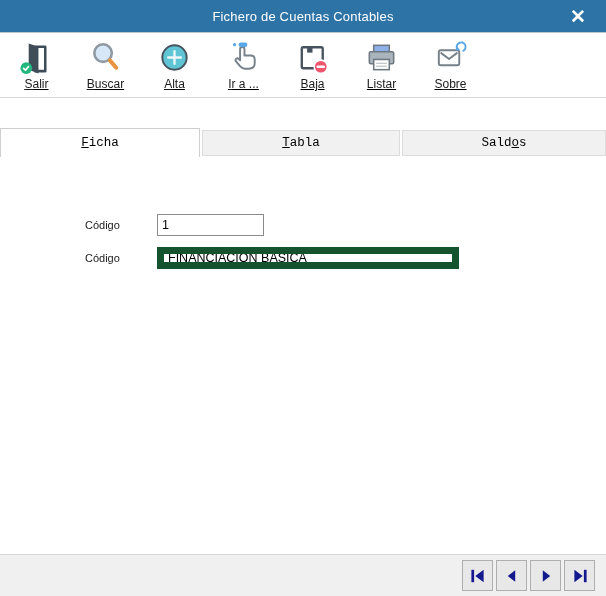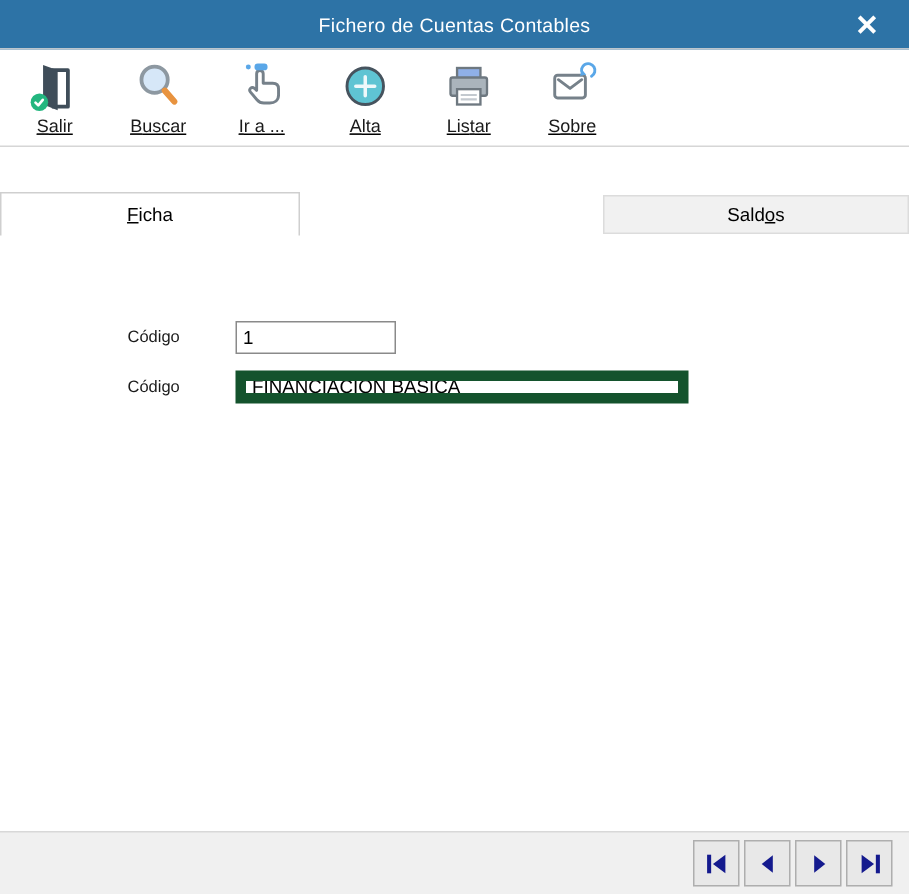--- a/index.html
+++ b/index.html
@@ -30,21 +30,21 @@
   }
   .tool-item {
     width:69px; height:56px; display:flex; flex-direction:column;
     align-items:center; justify-content:flex-start; cursor:pointer;
     background:transparent; border:none; font-family:inherit;text-decoration:underline;
   }
   .tool-item svg { width:37px; height:37px; display:block; }
   .tool-item .tool-label { font-size:12px; color:#1a1a1a; margin-top:1px; white-space:pre; }
   u { text-decoration:underline; }
   
-  .tabstrip { position:absolute; top:128px; left:0; width:606px; height:29px; }
+  .tabstrip { position:absolute; top:128px; left:0; width:606px; height:29px;font-family:Liberation Mono, monospace; }
   .tab {
     position:absolute; text-align:center; font-size:12.5px; color:#000;
     cursor:pointer; font-family:inherit;
   }
   .tab.active {
     top:0; height:29px; line-height:27px; background:#ffffff;
     border:1px solid #cfcfcf; border-bottom:none; z-index:2;
   }
   .tab.inactive {
     top:2px; height:26px; line-height:24px; background:#f1f1f1;
@@ -102,35 +102,44 @@
     <button class="tool-item">
       <svg viewBox="0 0 38 38">
         <circle cx="16.5" cy="14.5" r="9" fill="#d6e7f8" stroke="#8d98a1" stroke-width="2.6"></circle>
         <line x1="23.5" y1="22" x2="30" y2="29.5" stroke="#e8933f" stroke-width="4.2" stroke-linecap="round"></line>
       </svg>
       <span class="tool-label"><u>B</u>uscar</span>
     </button>
 
     <button class="tool-item">
       <svg viewBox="0 0 38 38">
+        <circle cx="19" cy="19" r="12.5" fill="#5fc4d3" stroke="#46535e" stroke-width="2"></circle>
+        <path d="M19 12.5 V25.5 M12.5 19 H25.5" stroke="#eef8fa" stroke-width="2.4" stroke-linecap="round"></path>
+      </svg>
+      <span class="tool-label"><u>A</u>lta</span>
+    </button>
+
+    <button class="tool-item">
+      <svg viewBox="0 0 38 38">
         <path d="M15.5 21.5 V10.5 c0-3 4.5-3 4.5 0 V17 h6.5 c2.5 0 4 1.3 4 3.8 V25 c0 3.5-2.5 5.5-6 5.5 h-4 c-2 0-3.5-.8-4.8-2.3 l-4.4-5.2 c-1.6-1.9 .8-4.2 2.7-2.6 l1.5 1.4 z" fill="none" stroke="#76818a" stroke-width="2" stroke-linejoin="round" stroke-linecap="round"></path>
         <rect x="14" y="3.5" width="9" height="4.6" rx="2.3" fill="#5aa7e8"></rect>
         <circle cx="9.8" cy="5.8" r="1.7" fill="#5aa7e8"></circle>
       </svg>
       <span class="tool-label"><u>I</u>r a ...</span>
     </button>
 
     <button class="tool-item">
       <svg viewBox="0 0 38 38">
-        <circle cx="19" cy="19" r="12.5" fill="#5fc4d3" stroke="#46535e" stroke-width="2"></circle>
-        <path d="M19 12.5 V25.5 M12.5 19 H25.5" stroke="#eef8fa" stroke-width="2.4" stroke-linecap="round"></path>
-      </svg>
-      <span class="tool-label"><u>A</u>lta</span>
-    </button>
-
+        <rect x="8" y="8.5" width="21.5" height="21.5" rx="1.5" fill="none" stroke="#46535e" stroke-width="2.4"></rect>
+        <rect x="13.5" y="8.5" width="5.5" height="5.5" fill="#46535e"></rect>
+        <circle cx="27.5" cy="28.5" r="6.8" fill="#f0556e" stroke="#ffffff" stroke-width="1.6"></circle>
+        <line x1="24.3" y1="28.5" x2="30.7" y2="28.5" stroke="#ffffff" stroke-width="2.4" stroke-linecap="round"></line>
+      </svg>
+      <span class="tool-label">Baja</span>
+    </button>
 
     <button class="tool-item">
       <svg viewBox="0 0 38 38">
         <rect x="11" y="6.5" width="16" height="8" fill="#8fb0e8" stroke="#6e7880" stroke-width="1.6"></rect>
         <rect x="6.5" y="13" width="25" height="12.5" rx="1.5" fill="#aab4bc" stroke="#6e7880" stroke-width="1.6"></rect>
         <rect x="11" y="21" width="16" height="10.5" fill="#ffffff" stroke="#6e7880" stroke-width="1.6"></rect>
         <line x1="13.5" y1="25" x2="24.5" y2="25" stroke="#c3c9cf" stroke-width="1.4"></line>
         <line x1="13.5" y1="28" x2="24.5" y2="28" stroke="#c3c9cf" stroke-width="1.4"></line>
       </svg>
       <span class="tool-label">Lis<u>t</u>ar</span>
@@ -144,20 +153,21 @@
         <polygon points="24.2,11.8 28.6,11.2 25.8,7.8" fill="#5aa7e8"></polygon>
       </svg>
       <span class="tool-label">S<u>o</u>bre</span>
     </button>
 
 
   </div>
 
   <div class="tabstrip">
     <button class="tab active tab-ficha"><u>F</u>icha</button>
+    <button class="tab inactive tab-tabla"><u>T</u>abla</button>
     <button class="tab inactive tab-saldos">Sald<u>o</u>s</button>
   </div>
 
   <div class="content">
     <span class="field-label label-codigo">Código</span>
     <input class="field-input input-codigo" type="text" value="1" style="">
     <span class="field-label label-titulo">Código</span>
     <input class="field-input input-titulo" type="text" value="FINANCIACION BASICA" style="">
   </div>
 

